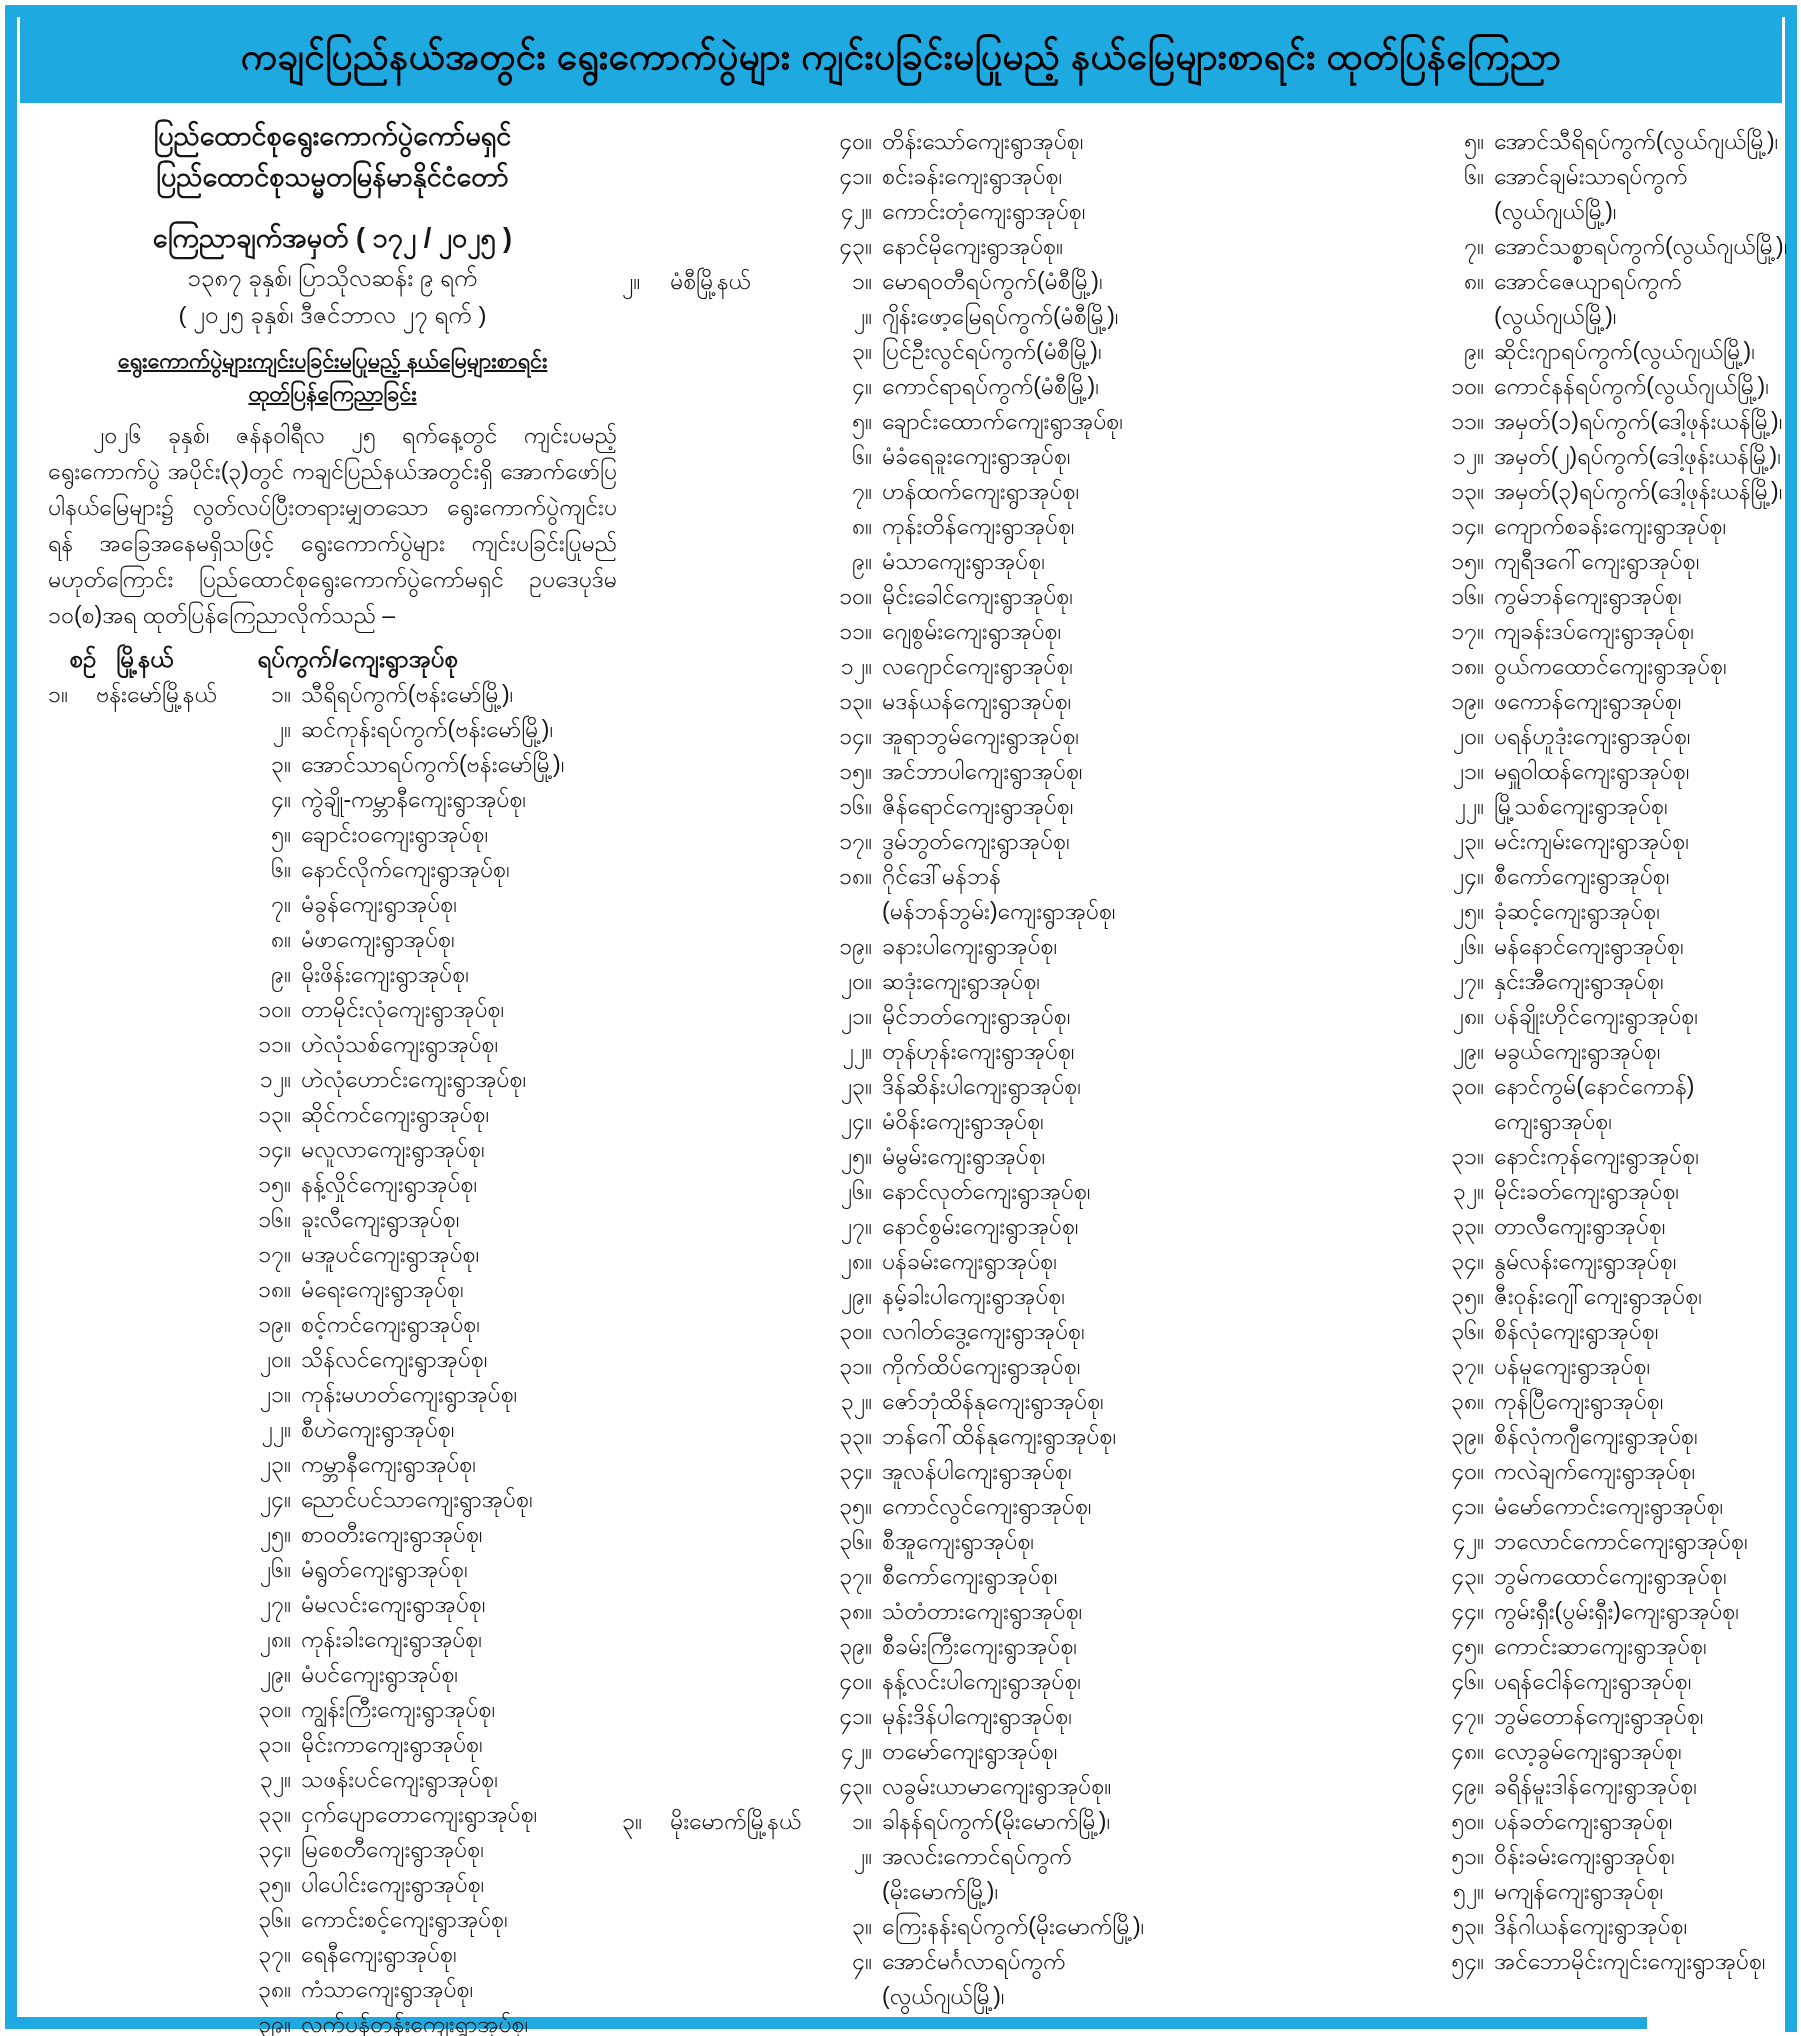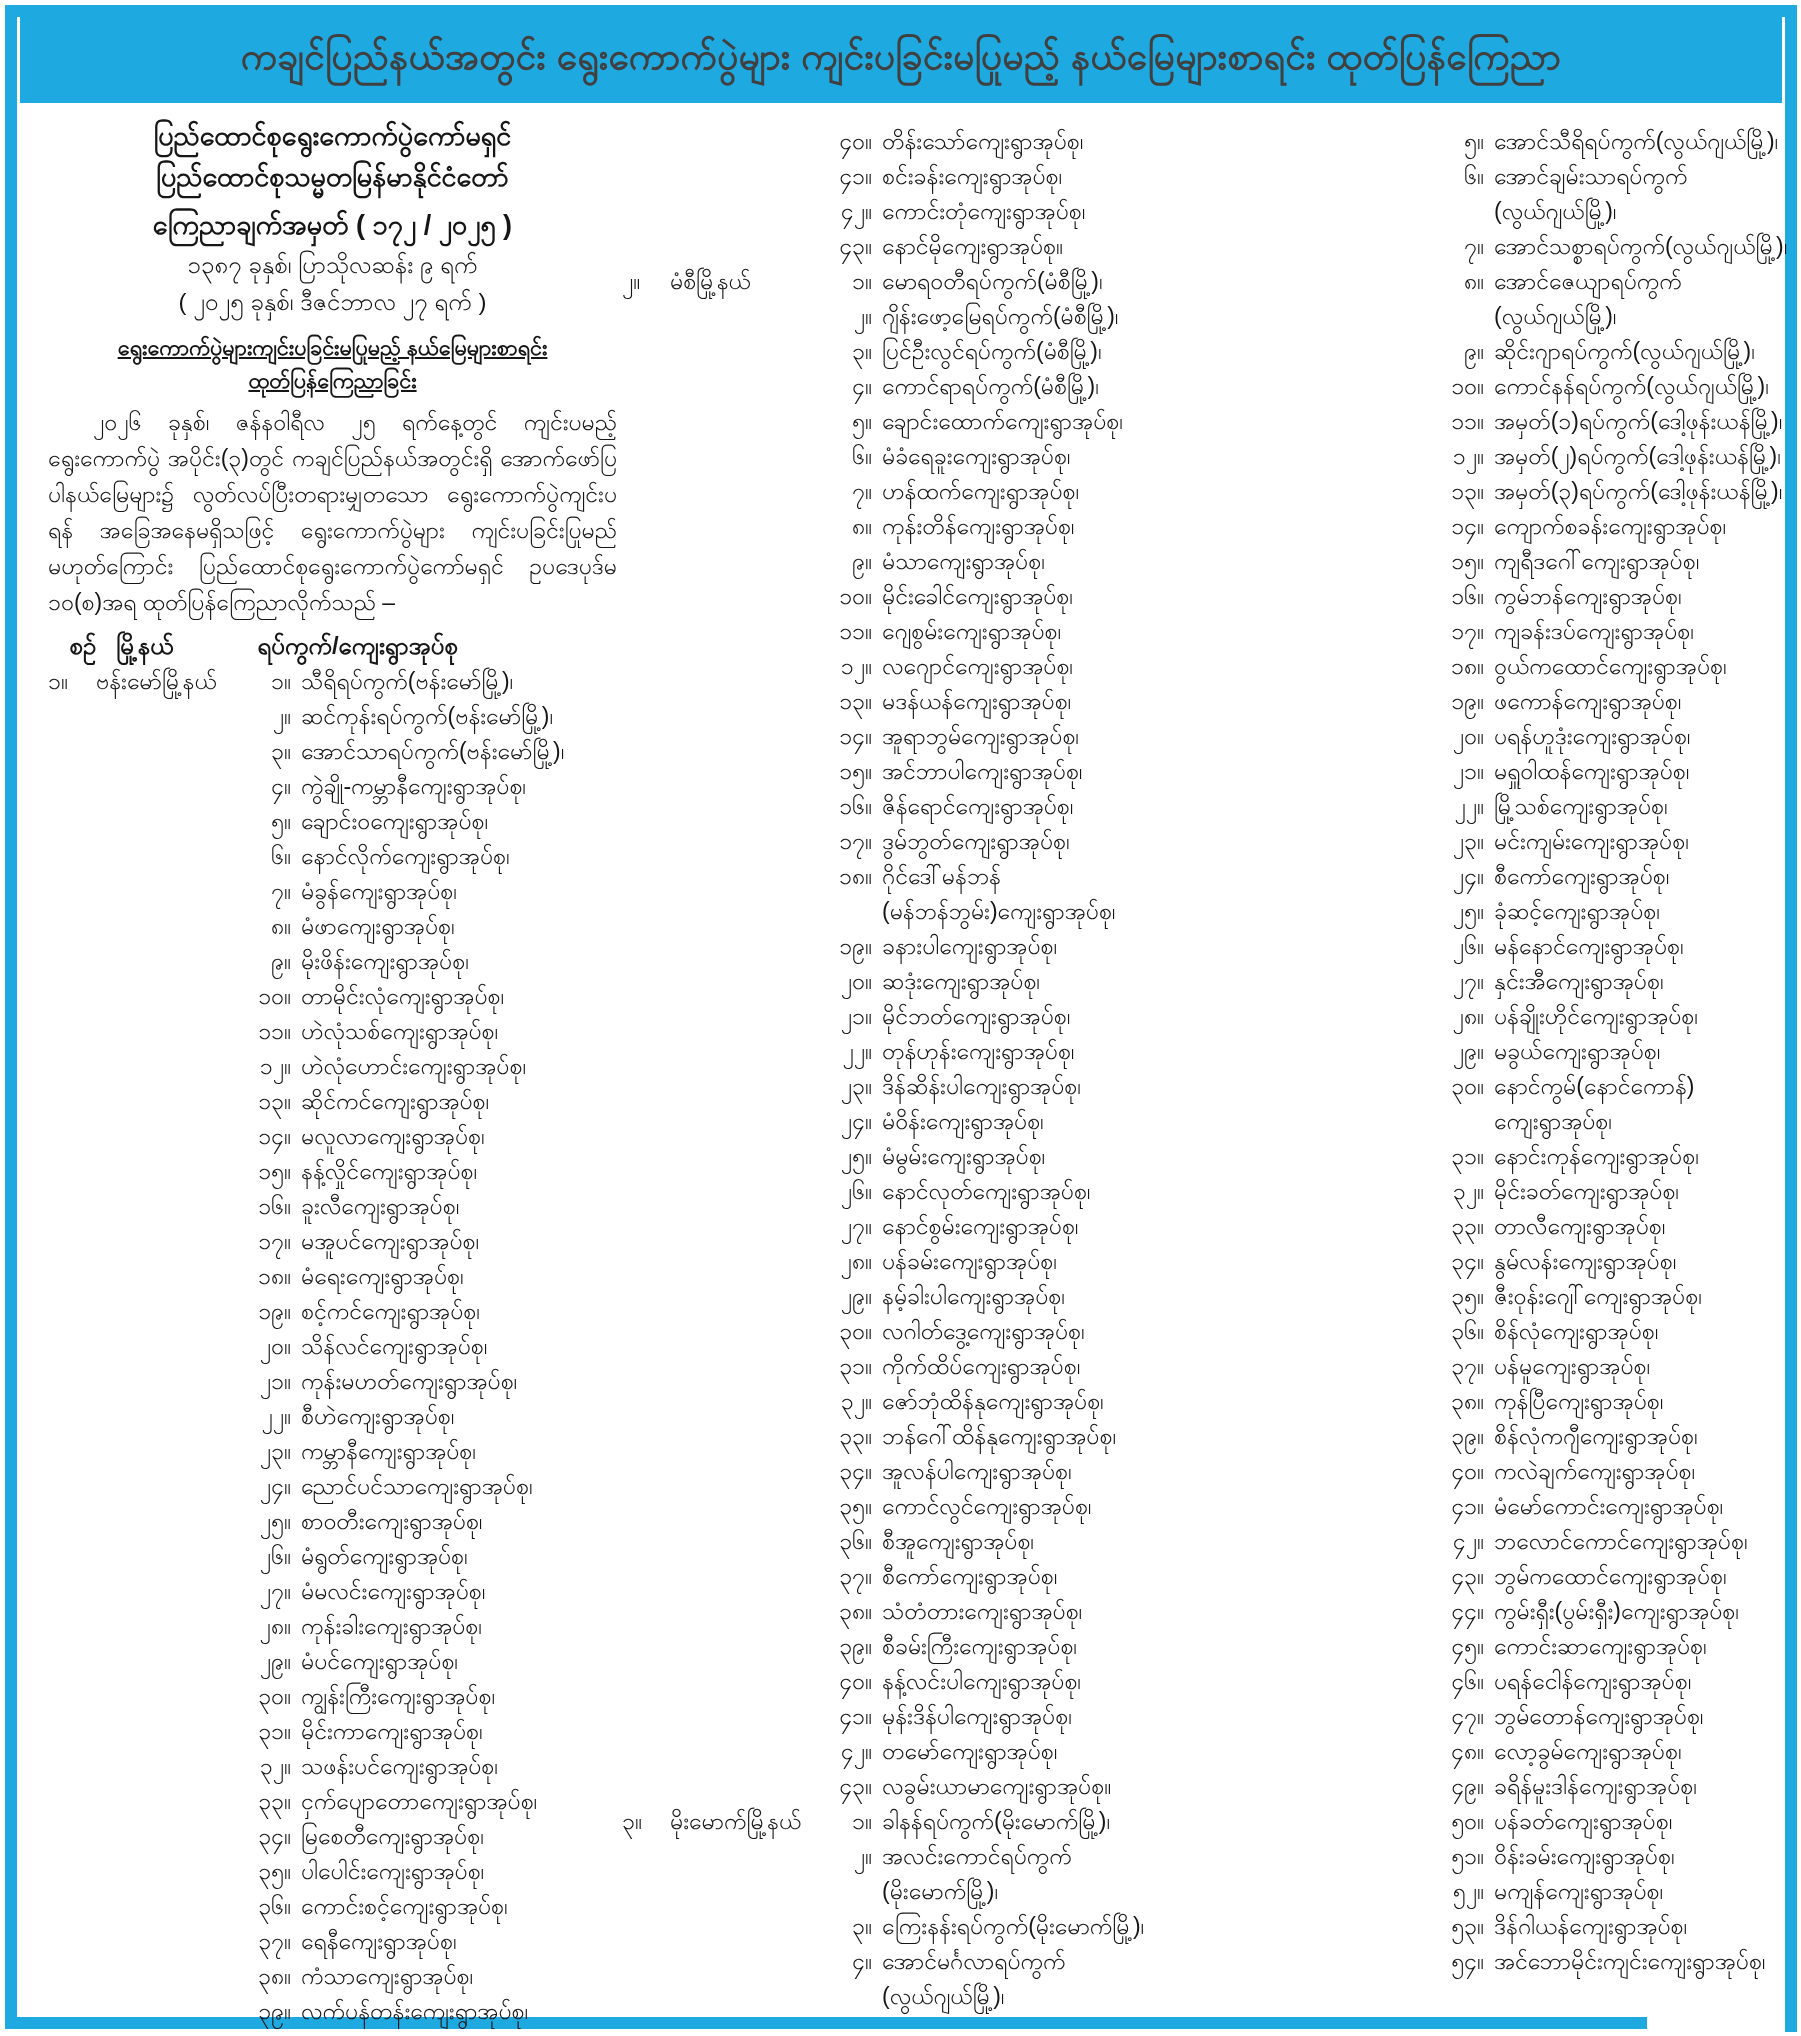--- a/index.html
+++ b/index.html
@@ -13,21 +13,21 @@
   #frame-top    { left:5px;    top:5px;    width:1792px; height:11.6px; }
   #frame-left   { left:5px;    top:5px;    width:11.6px;   height:2023px; }
   #frame-right  { left:1785px; top:5px;    width:11.6px;   height:2027px; }
   #frame-bottom { left:5px;    top:2017px; width:1642px; height:11.6px; }
 
   #banner {
     position:absolute; left:20px; top:16.5px; width:1762px; height:86px;
     background:#1fa9e1; display:flex; align-items:center; justify-content:center;
   }
   #banner .banner-text {
-    color:#404040; font-weight:bold; font-size:37px; letter-spacing:0.4px;
+    color:#000000; font-weight:bold; font-size:37px; letter-spacing:0.4px;
     text-align:left; white-space:nowrap;
   }
 
   .col { position:absolute; }
   #col1 { left:48px;   top:116px; width:569px; }
   #col2 { left:622px;  top:124px; width:584px; }
   #col3 { left:1405px; top:124px; width:392px; }
 
   .center { text-align:center; }
   .title-line { font-size:27px; font-weight:bold; line-height:41px; }
@@ -63,21 +63,21 @@
 <div class="frame" id="frame-right"></div>
 <div class="frame" id="frame-bottom"></div>
 
 <div id="banner">
   <div class="banner-text">ကချင်ပြည်နယ်အတွင်း ရွေးကောက်ပွဲများ ကျင်းပခြင်းမပြုမည့် နယ်မြေများစာရင်း ထုတ်ပြန်ကြေညာ</div>
 </div>
 
 <div class="col" id="col1">
   <div class="center title-line">ပြည်ထောင်စုရွေးကောက်ပွဲကော်မရှင်</div>
   <div class="center title-line">ပြည်ထောင်စုသမ္မတမြန်မာနိုင်ငံတော်</div>
-  <div class="center title-line" style="margin-top:7px;">ကြေညာချက်အမှတ် ( ၁၇၂ / ၂၀၂၅ )</div>
+  <div class="center title-line" style="margin-top:20px;">ကြေညာချက်အမှတ် ( ၁၇၂ / ၂၀၂၅ )</div>
   <div class="center date-line" style="margin-top:0;">၁၃၈၇ ခုနှစ်၊ ပြာသိုလဆန်း ၉ ရက်</div>
   <div class="center date-line">( ၂၀၂၅ ခုနှစ်၊ ဒီဇင်ဘာလ ၂၇ ရက် )</div>
   <div class="subject">ရွေးကောက်ပွဲများကျင်းပခြင်းမပြုမည့် နယ်မြေများစာရင်း ထုတ်ပြန်ကြေညာခြင်း</div>
   <div class="para">
     <span>၂၀၂၆ ခုနှစ်၊ ဇန်နဝါရီလ ၂၅ ရက်နေ့တွင် ကျင်းပမည့် ရွေးကောက်ပွဲ အပိုင်း(၃)တွင် </span><span class="bold-inline">ကချင်ပြည်နယ်</span><span>အတွင်းရှိ အောက်ဖော်ပြပါနယ်မြေများ၌ လွတ်လပ်ပြီးတရားမျှတသော ရွေးကောက်ပွဲကျင်းပရန် အခြေအနေမရှိသဖြင့် ရွေးကောက်ပွဲများ ကျင်းပခြင်းပြုမည် မဟုတ်ကြောင်း ပြည်ထောင်စုရွေးကောက်ပွဲကော်မရှင် ဥပဒေပုဒ်မ ၁၀(စ)အရ ထုတ်ပြန်ကြေညာလိုက်သည် –</span>
   </div>
   <div class="list-head">
     <span class="lh-left"><span class="lh-no">စဉ်</span><span>မြို့နယ်</span></span>
     <span class="lh-ward">ရပ်ကွက်/ကျေးရွာအုပ်စု</span>
   </div>

